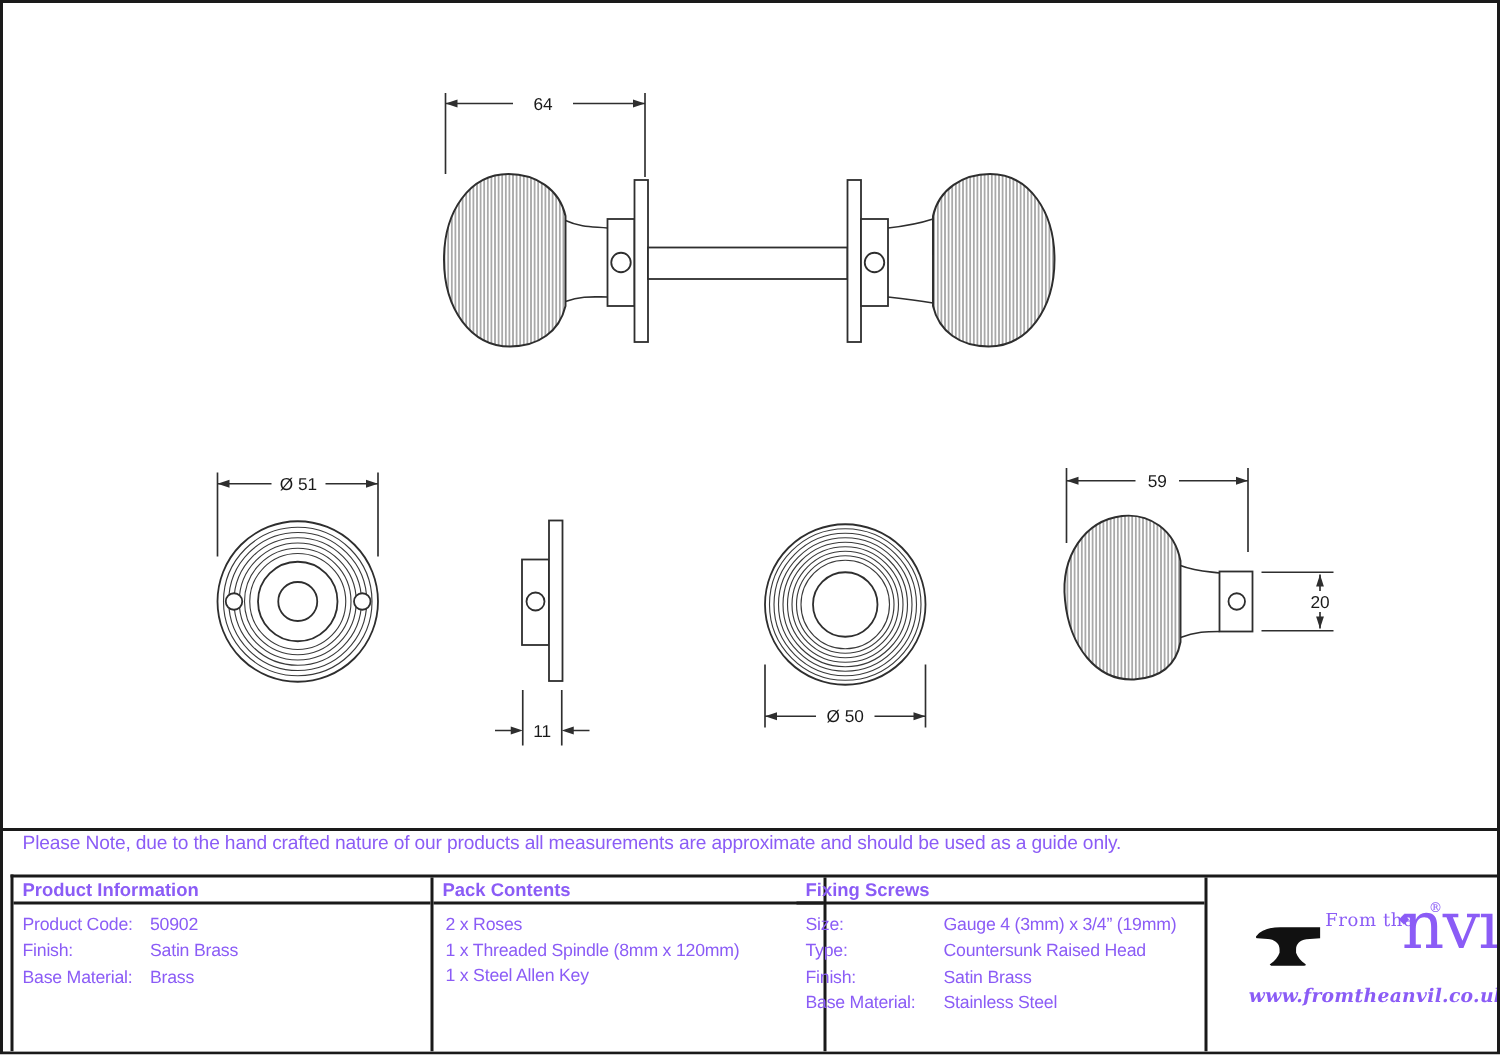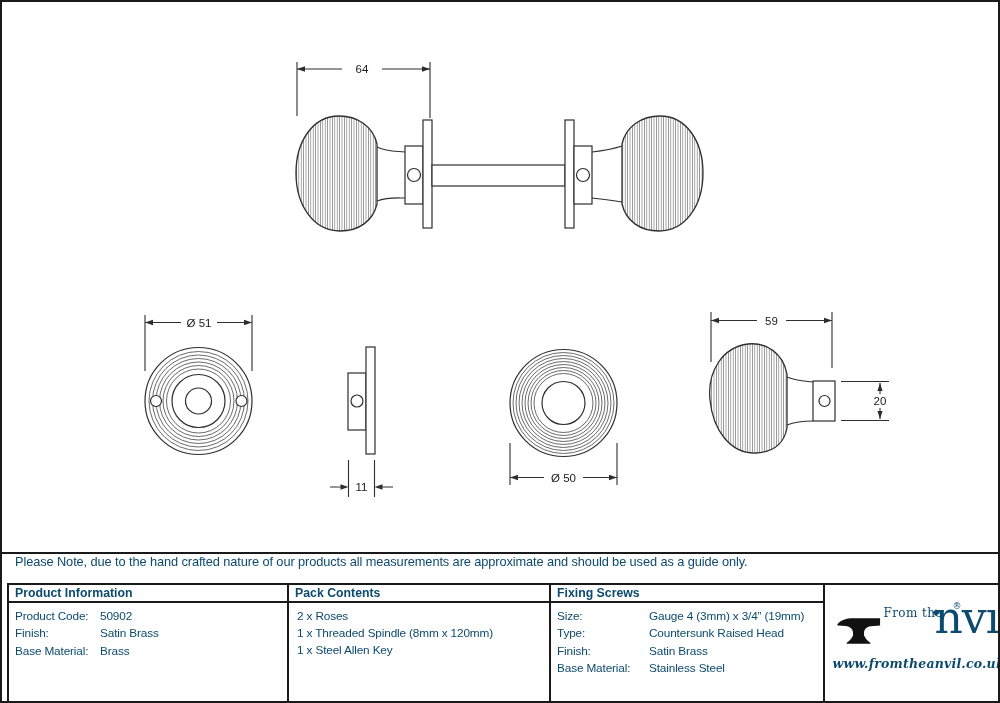--- a/index.html
+++ b/index.html
@@ -1,19 +1,19 @@
 <!DOCTYPE html>
 <html><head>
 <meta charset="utf-8">
 <style>
   html,body{margin:0;padding:0;background:#ffffff;}
   .sheet{
     position:relative;width:1000px;height:703px;background:#fff;
     box-sizing:border-box;border:2px solid #1a1a1a;overflow:hidden;
-    font-family:"Liberation Sans",sans-serif;color:#0c4a6e;
+    font-family:"Liberation Sans",sans-serif;color:#8b5cf6;
   }
   .drawing-svg{position:absolute;left:0;top:0;}
   .dim{font:11.5px "Liberation Sans",sans-serif;fill:#1a1a1a;text-anchor:middle;}
   .ln{stroke:#2e2e2e;stroke-width:1.1;fill:none;}
   .outline{stroke:#2e2e2e;stroke-width:1.3;}
   .wh{fill:#ffffff;stroke:#2e2e2e;stroke-width:1.2;}
   .ring{fill:none;stroke:#3a3a3a;stroke-width:0.75;}
   .ring-heavy{fill:none;stroke:#2e2e2e;stroke-width:1.2;}
   .ar{fill:#2e2e2e;stroke:none;}
 
@@ -22,21 +22,21 @@
     border-top:2px solid #1a1a1a;display:flex;align-items:flex-start;
     padding-left:13px;font-size:12.8px;letter-spacing:-0.1px;background:#fff;
   }
   .spec-table{
     position:absolute;left:5px;right:0;top:581px;bottom:0;
     border-left:2px solid #1a1a1a;border-top:2px solid #1a1a1a;background:#fff;
   }
   .col{position:absolute;top:0;bottom:0;}
   .col-product{left:0;width:278px;border-right:2px solid #1a1a1a;}
   .col-pack{left:280px;width:260px;border-right:2px solid #1a1a1a;}
-  .col-screws{left:542px;width:272px;border-right:2px solid #1a1a1a;}
+  .col-screws{left:522px;width:272px;border-right:2px solid #1a1a1a;}
   .col-logo{left:816px;right:0;}
   .hdr{height:16px;line-height:16px;padding-left:6px;font-size:12.3px;
        border-bottom:2px solid #1a1a1a;white-space:nowrap;font-weight:bold;}
   .cbody{padding:5px 0 0 6px;font-size:11.8px;letter-spacing:-0.15px;}
   .kv{display:flex;line-height:17.4px;white-space:nowrap;}
   .kv .k{flex:0 0 85px;}
   .col-screws .kv .k{flex:0 0 92px;}
   .item{line-height:16.8px;white-space:nowrap;}
 
   .logo{position:relative;width:150px;height:86px;margin:20px auto 0;}

